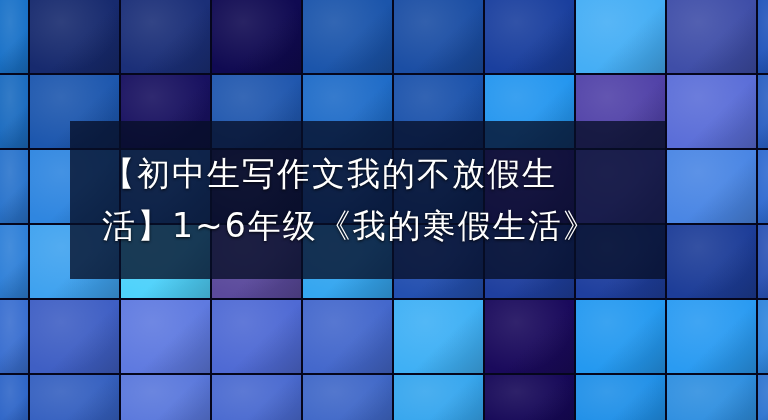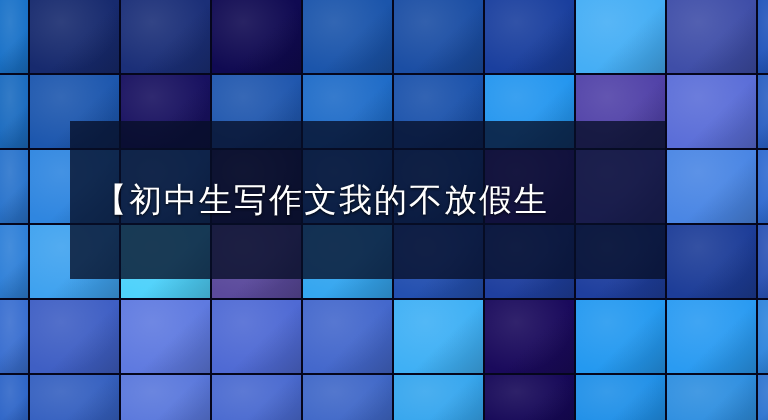--- a/index.html
+++ b/index.html
@@ -42,21 +42,21 @@
     left: 70px;
     top: 121px;
     width: 595px;
     height: 158px;
     background: rgba(6, 14, 38, 0.78);
     pointer-events: none;
   }
 
   #headline {
     position: absolute;
-    left: 76px;
+    left: 84px;
     top: 121px;
     width: 595px;
     height: 158px;
     display: flex;
     flex-direction: column;
     justify-content: center;
     box-sizing: border-box;
     padding: 0 18px;
   }
   .headline-line {
@@ -135,15 +135,16 @@
       <div class="tile" style="background: linear-gradient(135deg, rgb(22, 8, 88) 0%, rgb(22, 8, 88) 55%, rgba(0, 0, 0, 0.22) 100%) rgb(22, 8, 88);"></div>
       <div class="tile" style="background: linear-gradient(135deg, rgb(32, 144, 232) 0%, rgb(32, 144, 232) 55%, rgba(0, 0, 0, 0.22) 100%) rgb(32, 144, 232);"></div>
       <div class="tile" style="background: linear-gradient(135deg, rgb(47, 143, 224) 0%, rgb(47, 143, 224) 55%, rgba(0, 0, 0, 0.22) 100%) rgb(47, 143, 224);"></div>
       <div class="tile" style="background: linear-gradient(135deg, rgb(47, 116, 208) 0%, rgb(47, 116, 208) 55%, rgba(0, 0, 0, 0.22) 100%) rgb(47, 116, 208);"></div>
     </div>
 
   <div id="text-overlay"></div>
 
   <div id="headline">
     <div class="headline-line">【初中生写作文我的不放假生</div>
+    <div class="headline-line">活】1~6年级《我的寒假生活》</div>
   </div>
 
 </div>
 
 </body></html>

